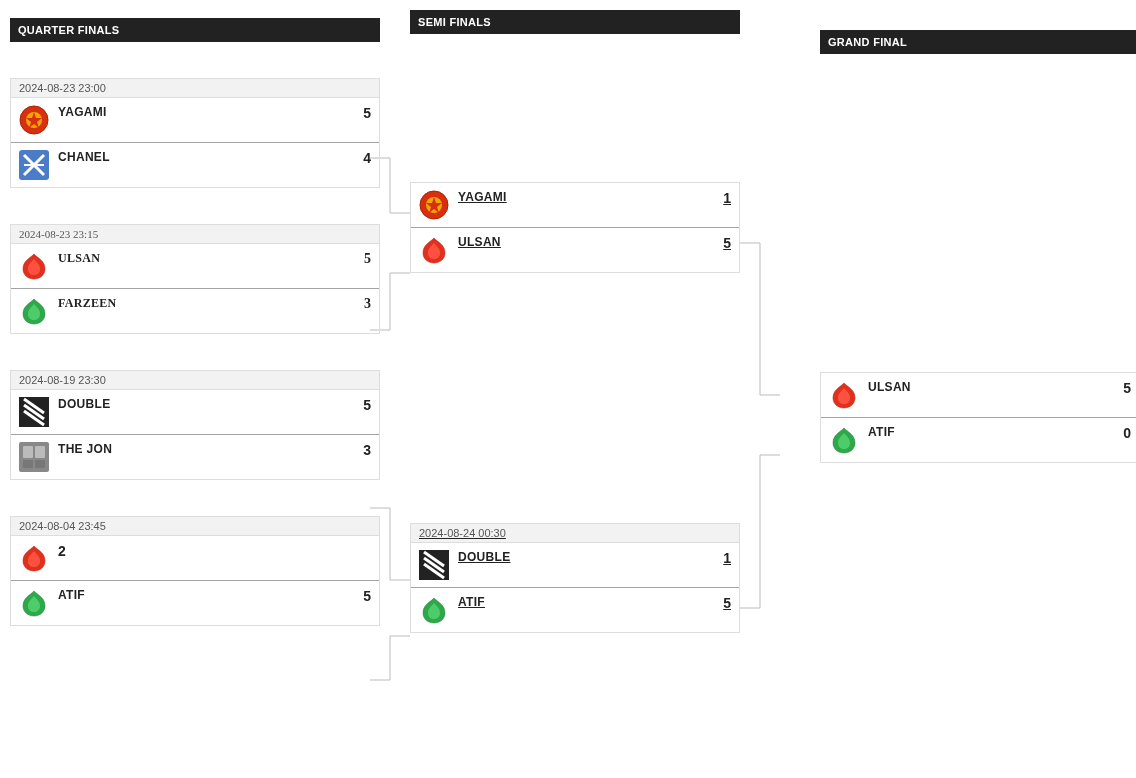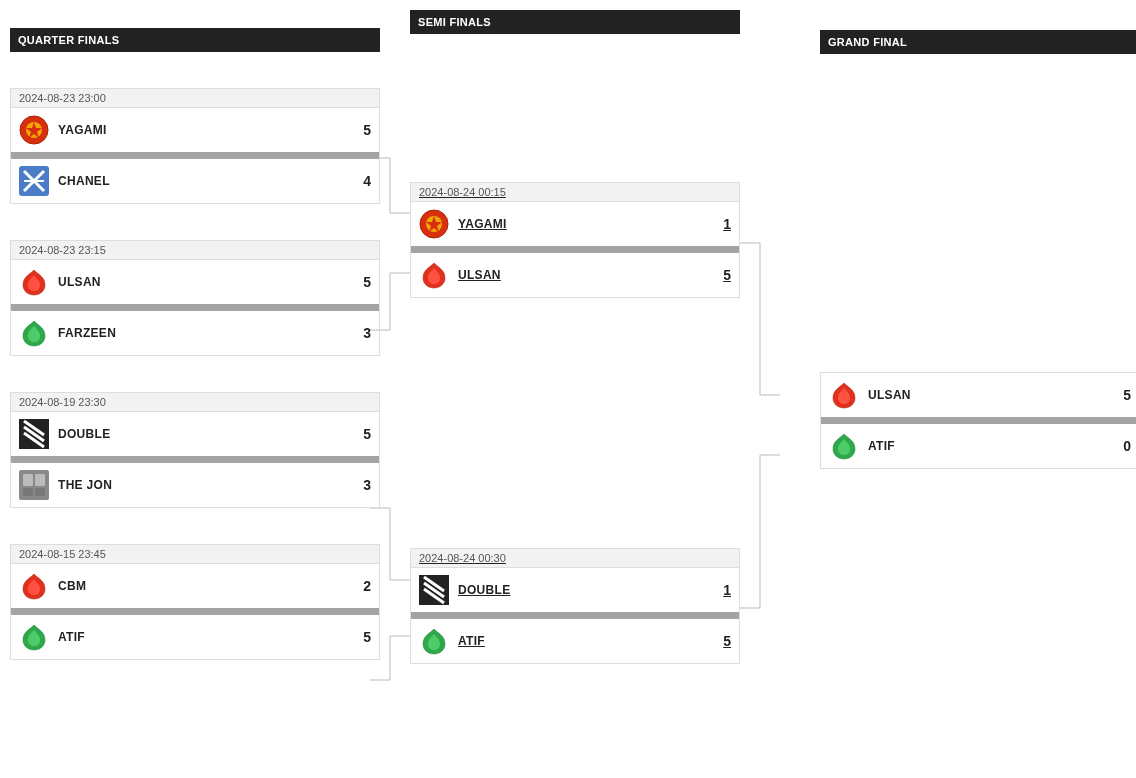--- a/index.html
+++ b/index.html
@@ -34,27 +34,27 @@
       border: 1px solid #ddd;
       border-bottom: none;
     }
 
     .match-box {
       border: 1px solid #ddd;
     }
 
     .row {
       display: flex;
-      align-items: center;
+      align-items: flex-start;
       padding: 7px 8px;
       min-height: 42px;
     }
 
     .row + .row {
-      border-top: 7px solid #a3a3a3;
+      border-top: 1px solid #a3a3a3;
     }
 
     .logo {
       width: 30px;
       height: 30px;
       margin-right: 9px;
       flex-shrink: 0;
       display: flex;
       align-items: center;
       justify-content: center;
@@ -88,21 +88,21 @@
 
     <polyline points="370,508 390,508 390,580 410,580" fill="none" stroke="#bbb" stroke-width="1"></polyline>
 
     <polyline points="370,680 390,680 390,636 410,636" fill="none" stroke="#bbb" stroke-width="1"></polyline>
 
     <polyline points="740,243 760,243 760,395 780,395" fill="none" stroke="#bbb" stroke-width="1"></polyline>
 
     <polyline points="740,608 760,608 760,455 780,455" fill="none" stroke="#bbb" stroke-width="1"></polyline>
   </svg>
 
-  <div style="position:absolute; left:10px; top:28px; width:370px;">
+  <div style="position:absolute; left:10px; top:18px; width:370px;">
     <div class="round-label">Quarter Finals</div>
 
     <div class="match-block" style="margin-bottom:16px;">
       <div class="time-bar">2024-08-23 23:00</div>
       <div class="match-box">
         <div class="row">
           <div class="logo">
             <svg width="30" height="30" viewBox="0 0 30 30">
                 <circle cx="15" cy="15" r="14" fill="#d63010" stroke="#b02000" stroke-width="1"></circle>
                 <circle cx="15" cy="15" r="8" fill="#ffd700" opacity="0.7"></circle>
@@ -120,21 +120,21 @@
                 <line x1="25" y1="5" x2="5" y2="25" stroke="#fff" stroke-width="3"></line>
                 <line x1="5" y1="15" x2="25" y2="15" stroke="#fff" stroke-width="2"></line>
               </svg>
           </div>
           <div class="name">CHANEL</div>
           <div class="score">4</div>
         </div>
       </div>
     </div>
 
-    <div class="match-block" style="margin-bottom:16px;">
+    <div class="match-block" style="margin-bottom:16px;font-family:Liberation Serif, serif;">
       <div class="time-bar">2024-08-23 23:15</div>
       <div class="match-box">
         <div class="row">
           <div class="logo">
             <svg width="30" height="30" viewBox="0 0 30 30">
                 <path d="M15 3 C10 8 4 10 4 18 C4 24 9 28 15 28 C21 28 26 24 26 18 C26 10 20 8 15 3Z" fill="#e03020" stroke="#b02000" stroke-width="0.5"></path>
                 <path d="M15 8 C12 12 9 13 9 18 C9 22 12 24 15 24 C18 24 21 22 21 18 C21 13 18 12 15 8Z" fill="#ff5040"></path>
               </svg>
           </div>
           <div class="name">ULSAN</div>
@@ -178,51 +178,49 @@
                 <rect x="16" y="18" width="10" height="8" fill="#777" rx="1"></rect>
               </svg>
           </div>
           <div class="name">THE JON</div>
           <div class="score">3</div>
         </div>
       </div>
     </div>
 
     <div class="match-block">
-      <div class="time-bar">2024-08-15 23:45</div>
+      <div class="time-bar">2024-08-04 23:45</div>
       <div class="match-box">
         <div class="row">
           <div class="logo">
             <svg width="30" height="30" viewBox="0 0 30 30">
                 <path d="M15 3 C10 8 4 10 4 18 C4 24 9 28 15 28 C21 28 26 24 26 18 C26 10 20 8 15 3Z" fill="#e03020" stroke="#b02000" stroke-width="0.5"></path>
                 <path d="M15 8 C12 12 9 13 9 18 C9 22 12 24 15 24 C18 24 21 22 21 18 C21 13 18 12 15 8Z" fill="#ff5040"></path>
               </svg>
           </div>
-          <div class="name">CBM</div>
           <div class="score">2</div>
         </div>
         <div class="row">
           <div class="logo">
             <svg width="30" height="30" viewBox="0 0 30 30">
                 <path d="M15 3 C10 8 4 10 4 18 C4 24 9 28 15 28 C21 28 26 24 26 18 C26 10 20 8 15 3Z" fill="#2ea84a" stroke="#1a8030" stroke-width="0.5"></path>
                 <path d="M15 8 C12 12 9 13 9 18 C9 22 12 24 15 24 C18 24 21 22 21 18 C21 13 18 12 15 8Z" fill="#4dcc6a"></path>
               </svg>
           </div>
           <div class="name">ATIF</div>
           <div class="score">5</div>
         </div>
       </div>
     </div>
   </div>
 
   <div style="position:absolute; left:410px; top:10px; width:330px;text-decoration:underline;">
     <div class="round-label">Semi Finals</div>
 
     <div class="match-block" style="margin-top:148px; margin-bottom:0;">
-      <div class="time-bar">2024-08-24 00:15</div>
       <div class="match-box">
         <div class="row">
           <div class="logo">
             <svg width="30" height="30" viewBox="0 0 30 30">
                 <circle cx="15" cy="15" r="14" fill="#d63010" stroke="#b02000" stroke-width="1"></circle>
                 <circle cx="15" cy="15" r="8" fill="#ffd700" opacity="0.7"></circle>
                 <path d="M15 7 L17 13 L23 13 L18 17 L20 23 L15 19 L10 23 L12 17 L7 13 L13 13 Z" fill="#d63010"></path>
               </svg>
           </div>
           <div class="name">YAGAMI</div>

